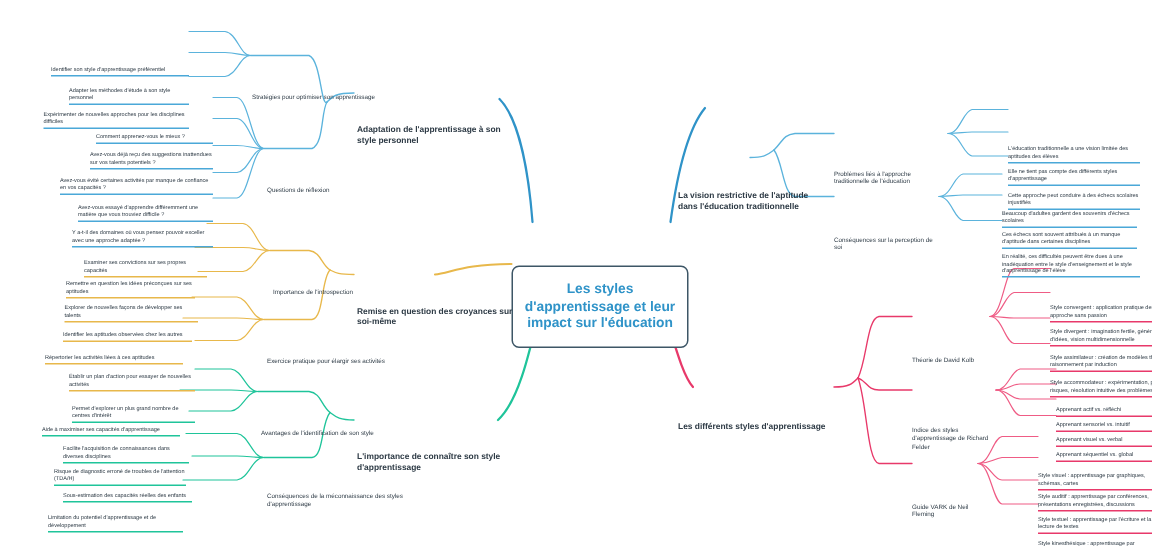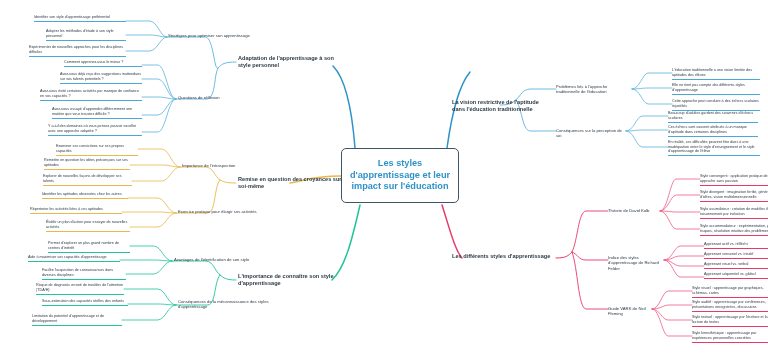--- a/index.html
+++ b/index.html
@@ -16,20 +16,21 @@
   #edges {
     position: absolute; inset: 0;
     width: 768px; height: 364px;
     pointer-events: none;
   }
   .node {
     position: absolute;
     line-height: 1.25;
     color: #2d3a45;
     white-space: normal;
+    margin-top: 29px;
   }
   
   .root {
     width: 118px;
     left: 341px; top: 148px;
     padding: 9px 7px;
     border: 1.4px solid #3d5666;
     border-radius: 5px;
     background: #ffffff;
     text-align: center;

